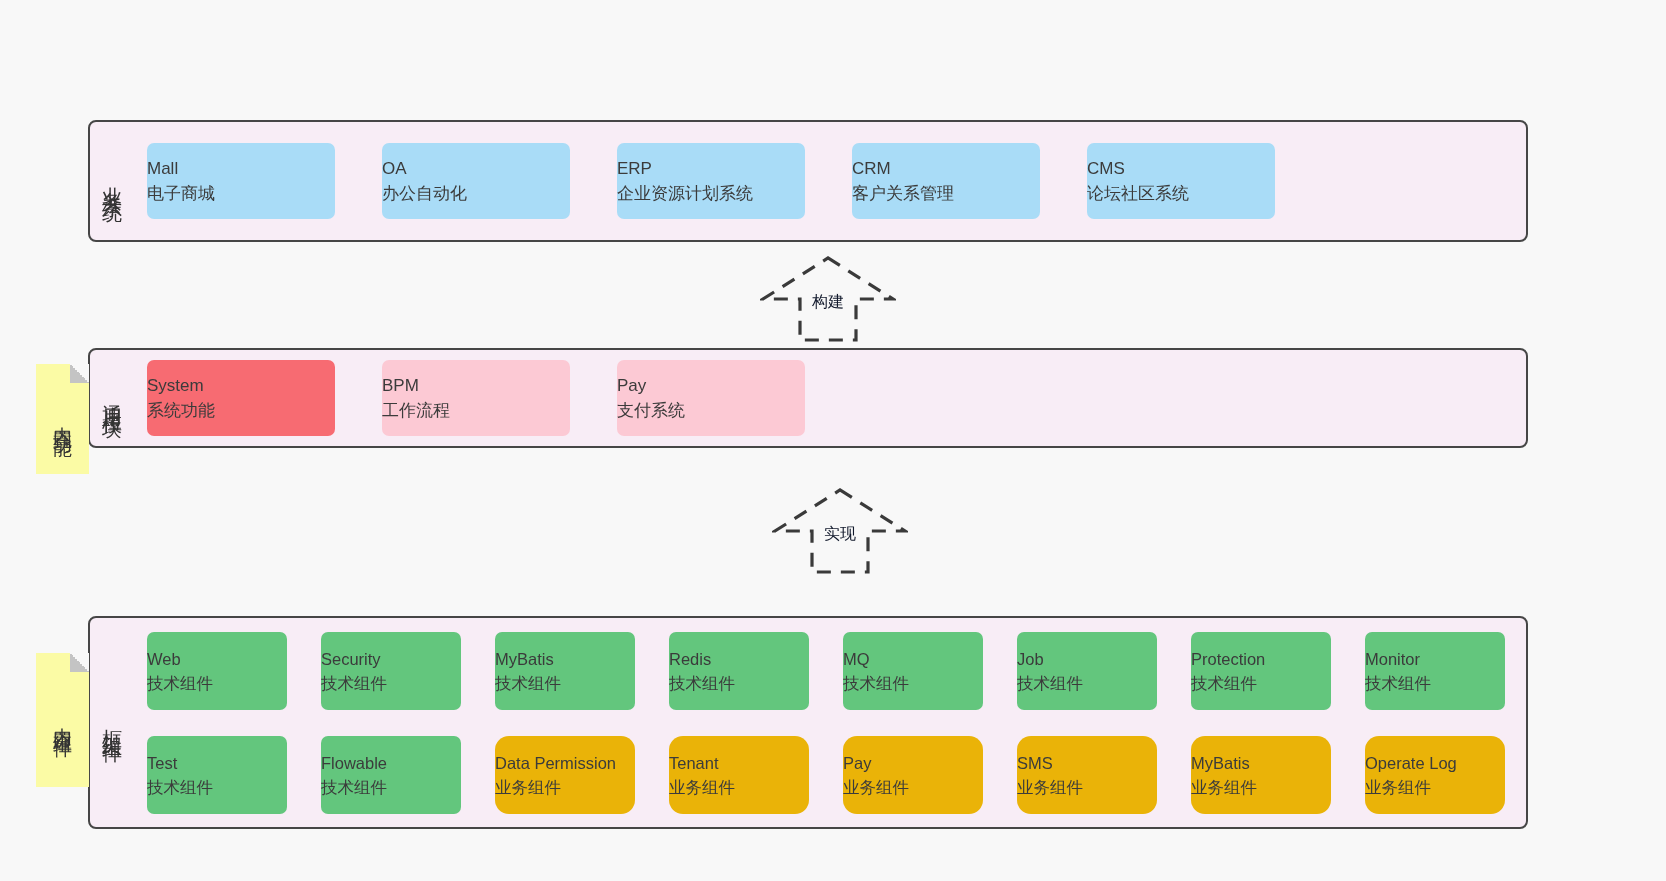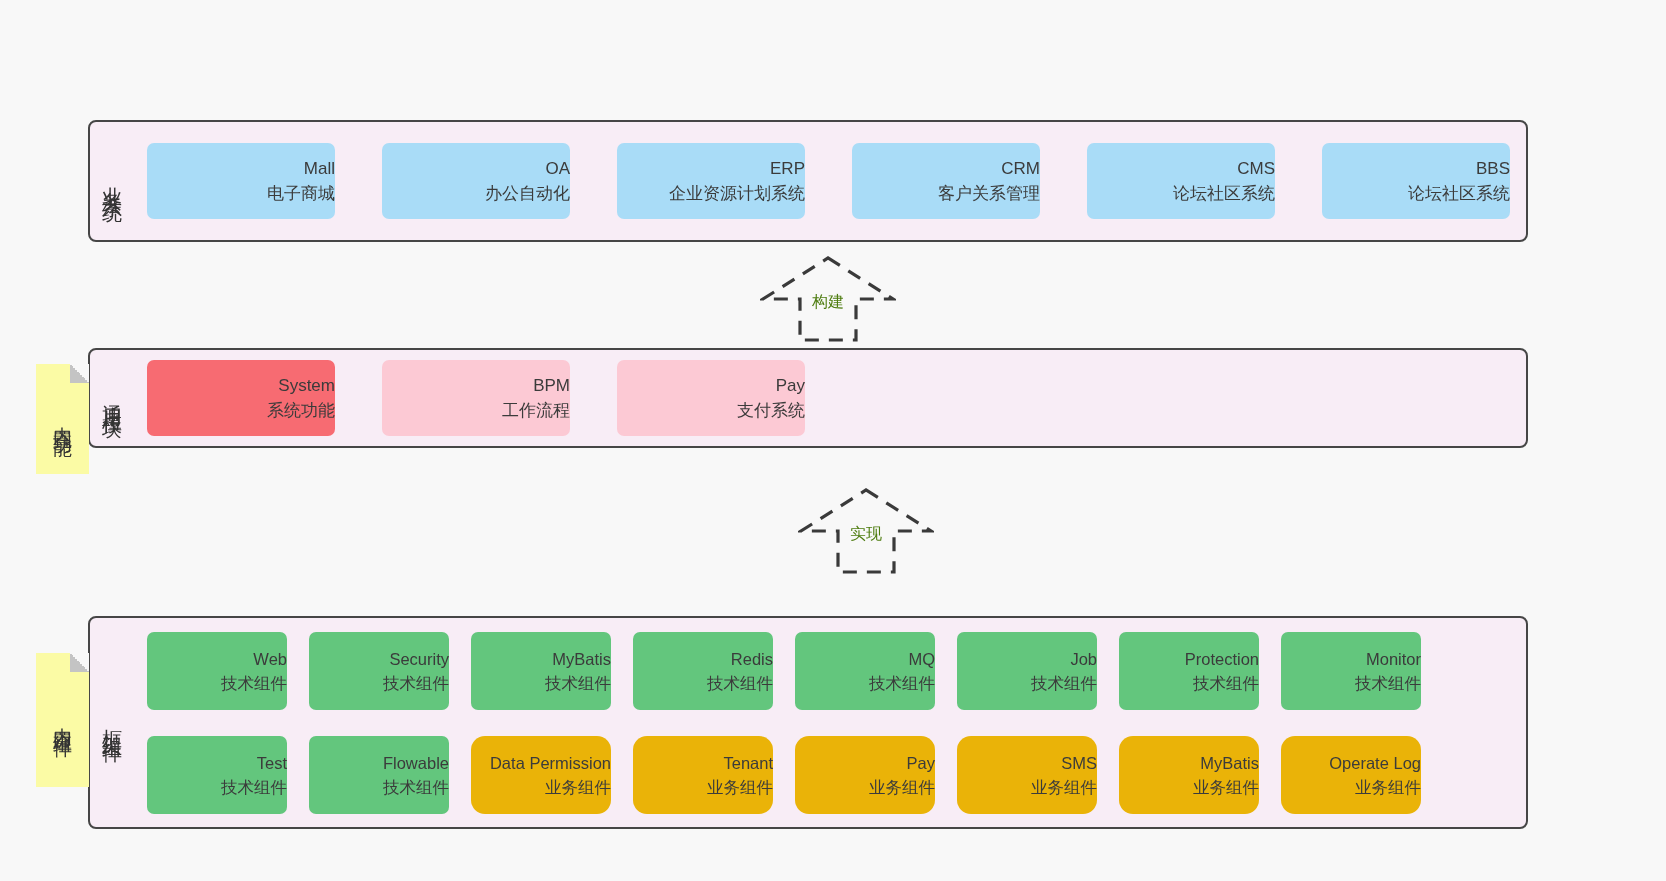--- a/index.html
+++ b/index.html
@@ -34,32 +34,32 @@
   }
   .boxes{
     display:flex;gap:47px;align-items:center;
     padding-left:11px;
     flex:1 1 auto;
   }
   .box{
     width:188px;height:76px;
     border-radius:7px;
     display:flex;flex-direction:column;
-    align-items:flex-end;justify-content:center;
+    align-items:flex-start;justify-content:center;
     text-align:center;
     font-size:17px;line-height:25px;
     flex:0 0 auto;
   }
   .grid{
     display:flex;flex-direction:column;gap:26px;
     justify-content:center;
     padding-left:11px;
     flex:1 1 auto;
   }
-  .row{display:flex;gap:22px;}
+  .row{display:flex;gap:34px;}
   .row .box{width:140px;height:78px;font-size:16.5px;line-height:24px;}
   .blue{background:#a9dcf7;}
   .red{background:#f76b72;}
   .pink{background:#fcc9d4;}
   .green{background:#63c67d;}
   .lightgreen{background:#eab308;border-radius:14px;}
   .sticky{
     position:absolute;left:36px;width:53px;
     background:#fbfba5;
     display:flex;align-items:center;justify-content:center;
@@ -72,21 +72,21 @@
   }
   .arrow{
     position:absolute;width:136px;height:88px;
   }
   .arrow svg{display:block;}
   .arrow-label{
     position:absolute;left:50%;top:36px;
     transform:translateX(-50%);
     background:#f8f8f8;
     padding:1px 3px;
-    font-size:16px;color:#4d7c0f;
+    font-size:16px;color:#0f172a;
     white-space:nowrap;
   }
 </style>
 </head>
 <body>
 
 <div class="layer" style="top:120px;height:122px;">
   <div class="layer-label">
     <span class="v-text">业务系统</span>
   </div>
@@ -102,24 +102,20 @@
     <div class="box blue">
       <span>ERP</span>
       <span>企业资源计划系统</span>
     </div>
     <div class="box blue">
       <span>CRM</span>
       <span>客户关系管理</span>
     </div>
     <div class="box blue">
       <span>CMS</span>
-      <span>论坛社区系统</span>
-    </div>
-    <div class="box blue">
-      <span>BBS</span>
       <span>论坛社区系统</span>
     </div>
   </div>
 </div>
 
 <div class="arrow" style="left:760px;top:255px;">
   <svg width="136" height="88" viewBox="0 0 136 88">
     <path d="M68 3 L133 44 L96 44 L96 85 L40 85 L40 44 L3 44 Z" fill="none" stroke="#3a3a3a" stroke-width="3.2" stroke-dasharray="14 10"></path>
   </svg>
   <span class="arrow-label">构建</span>
@@ -142,21 +138,21 @@
       <span>BPM</span>
       <span>工作流程</span>
     </div>
     <div class="box pink">
       <span>Pay</span>
       <span>支付系统</span>
     </div>
   </div>
 </div>
 
-<div class="arrow" style="left:798px;top:487px;">
+<div class="arrow" style="left:772px;top:487px;">
   <svg width="136" height="88" viewBox="0 0 136 88">
     <path d="M68 3 L133 44 L96 44 L96 85 L40 85 L40 44 L3 44 Z" fill="none" stroke="#3a3a3a" stroke-width="3.2" stroke-dasharray="14 10"></path>
   </svg>
   <span class="arrow-label">实现</span>
 </div>
 
 <div class="sticky" style="top:653px;height:134px;">
   <span class="v-text">内置组件</span>
   <span class="sticky-fold"></span>
 </div>

